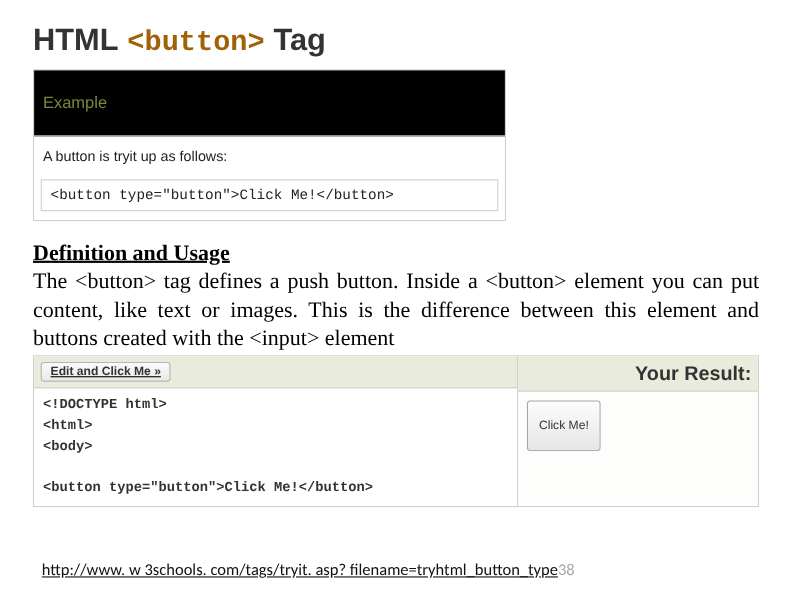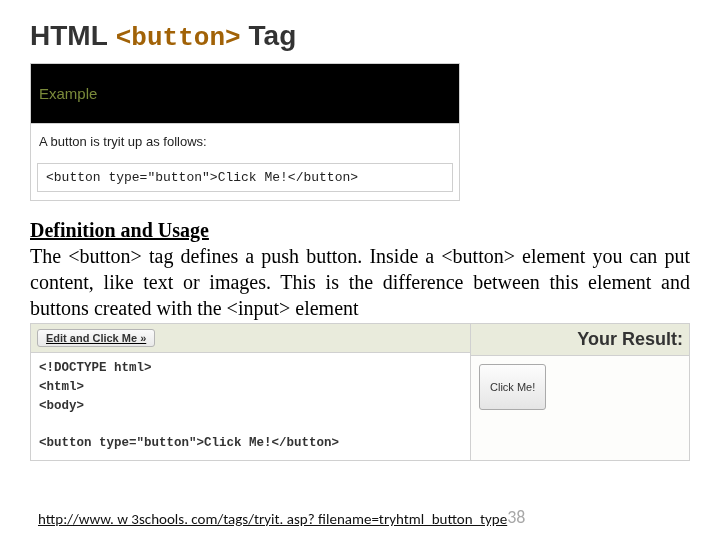--- a/index.html
+++ b/index.html
@@ -140,21 +140,21 @@
     align-items: flex-end;
   }
   .footer-link {
     font-family: Calibri, Arial, sans-serif;
     font-size: 15px;
     color: #111;
     text-decoration: underline;
   }
   .footer-num {
     font-family: Calibri, Arial, sans-serif;
-    font-size: 18px;
+    font-size: 15px;
     color: #a8a8a8;
   }
 </style>
 </head>
 <body>
 
 <div class="slide">
 
   <div class="title-row">
     <span class="title-html">HTML</span>

